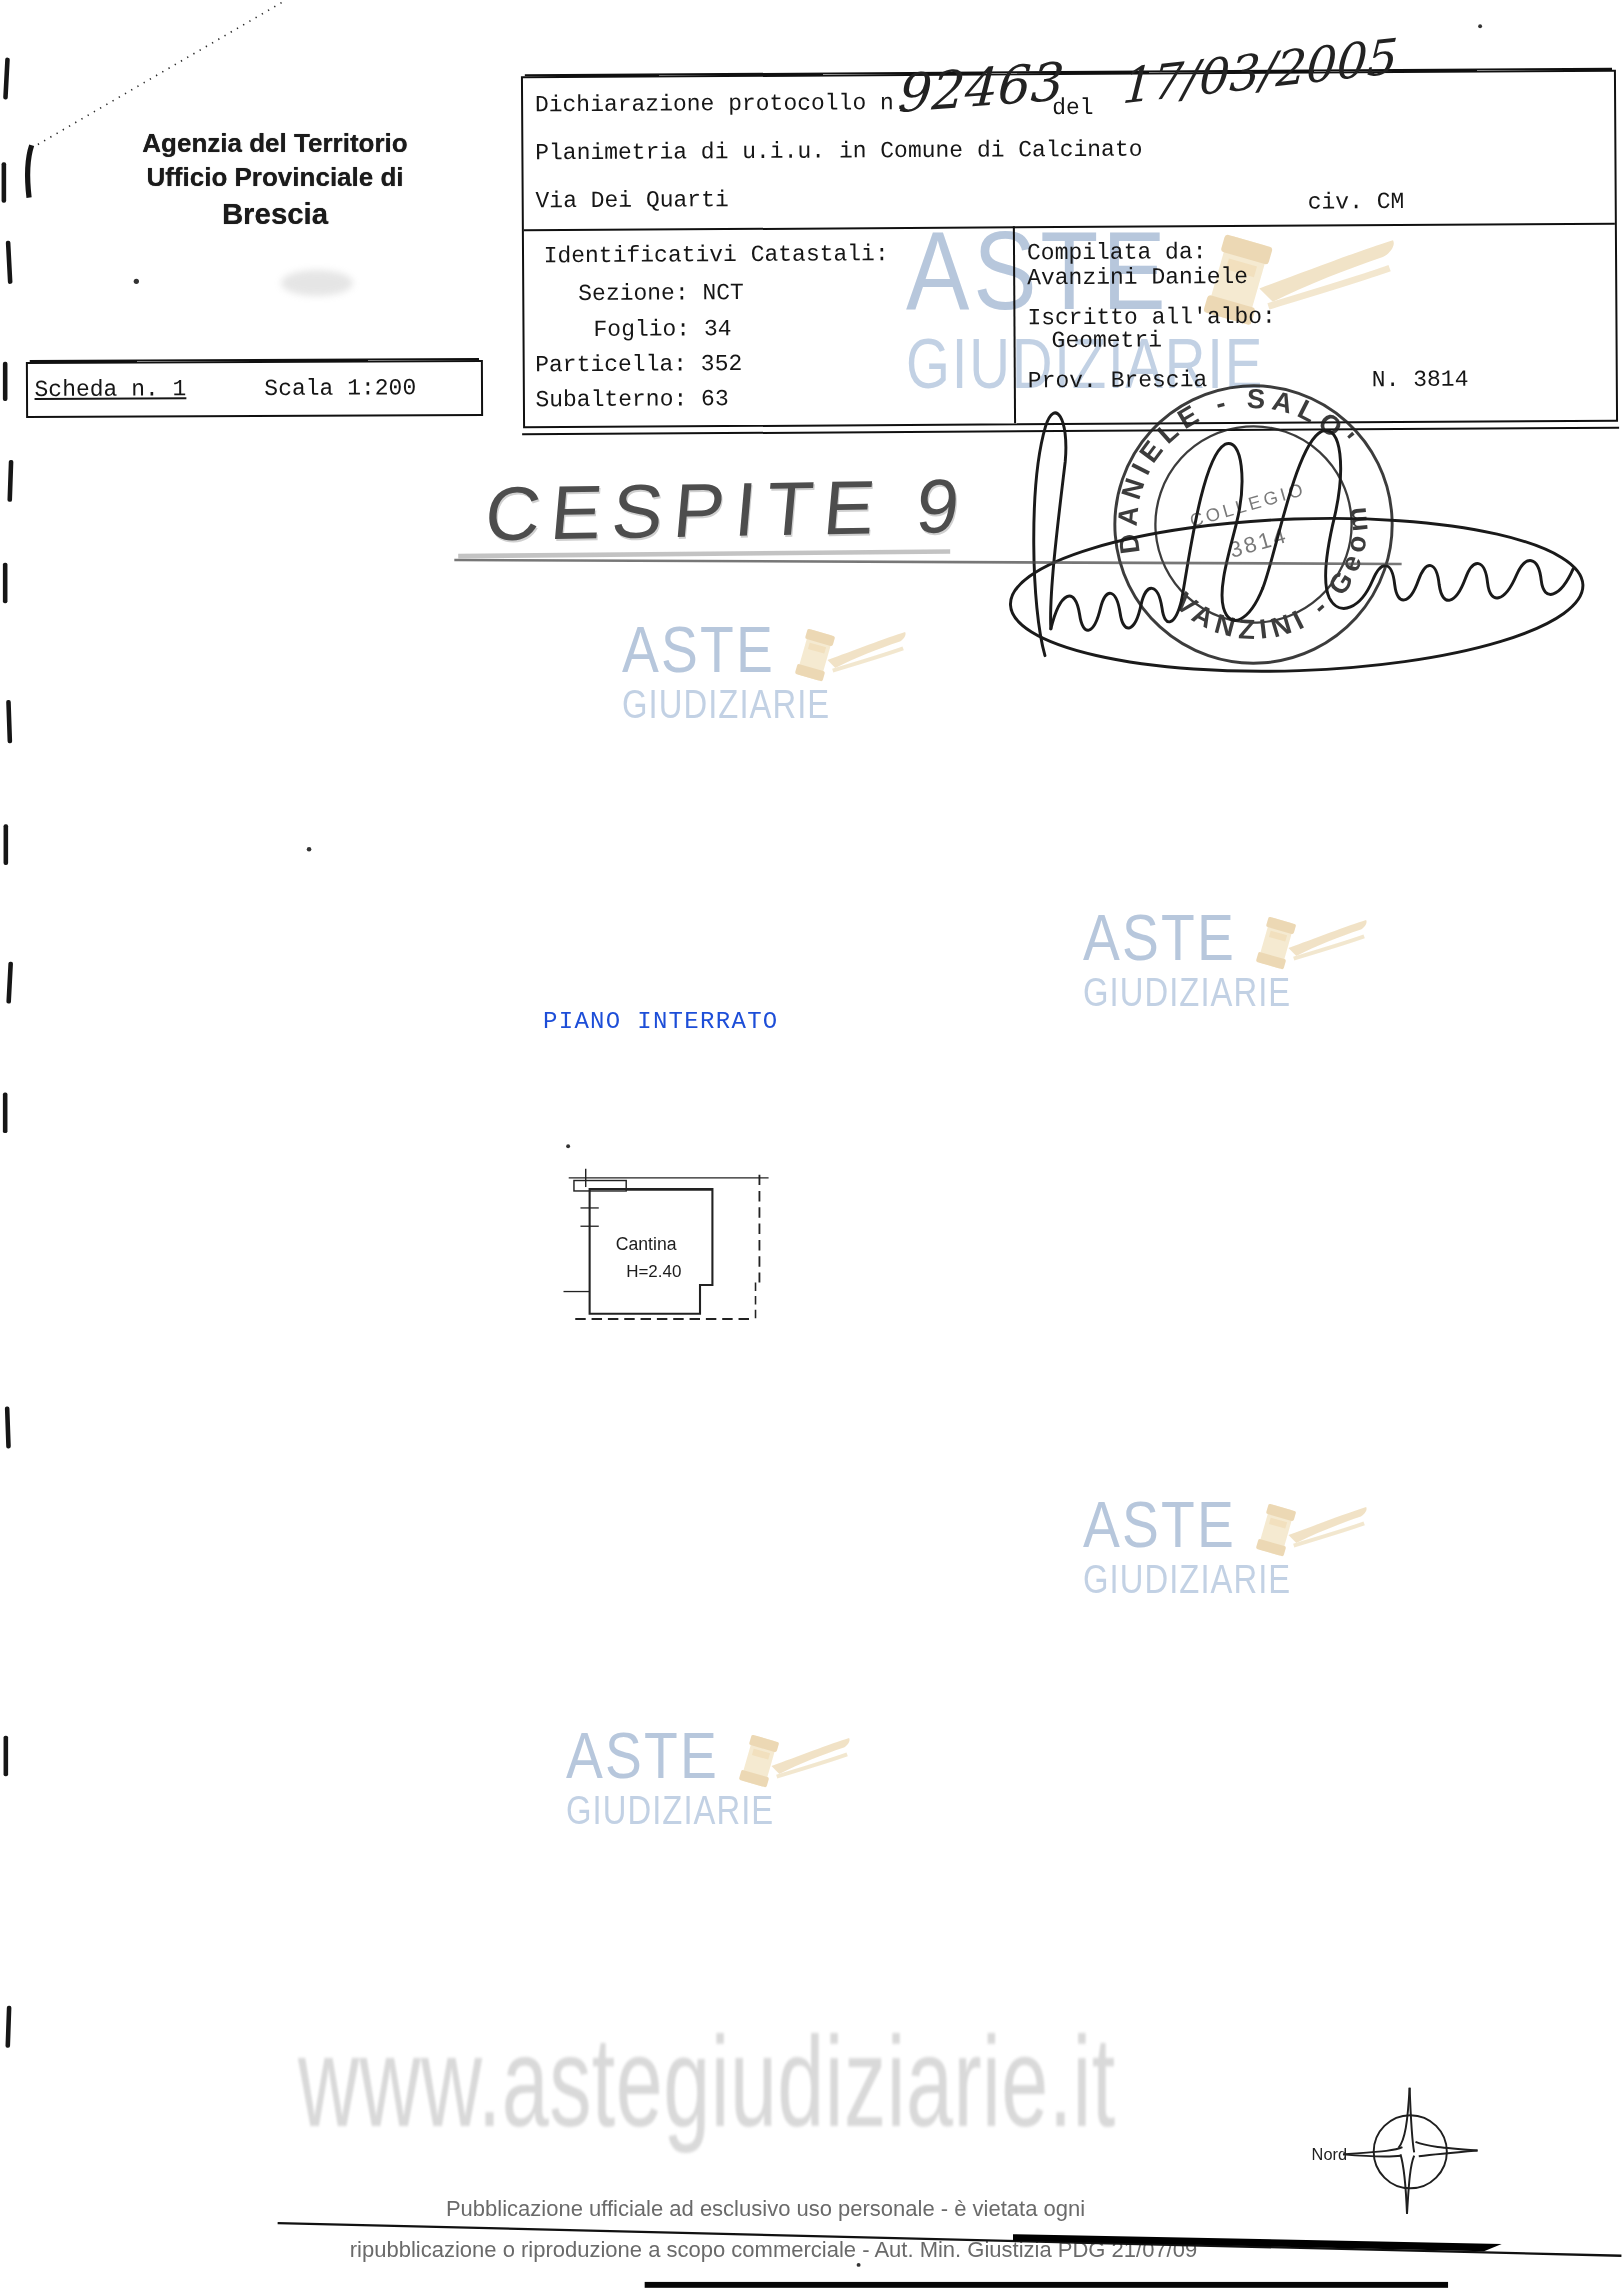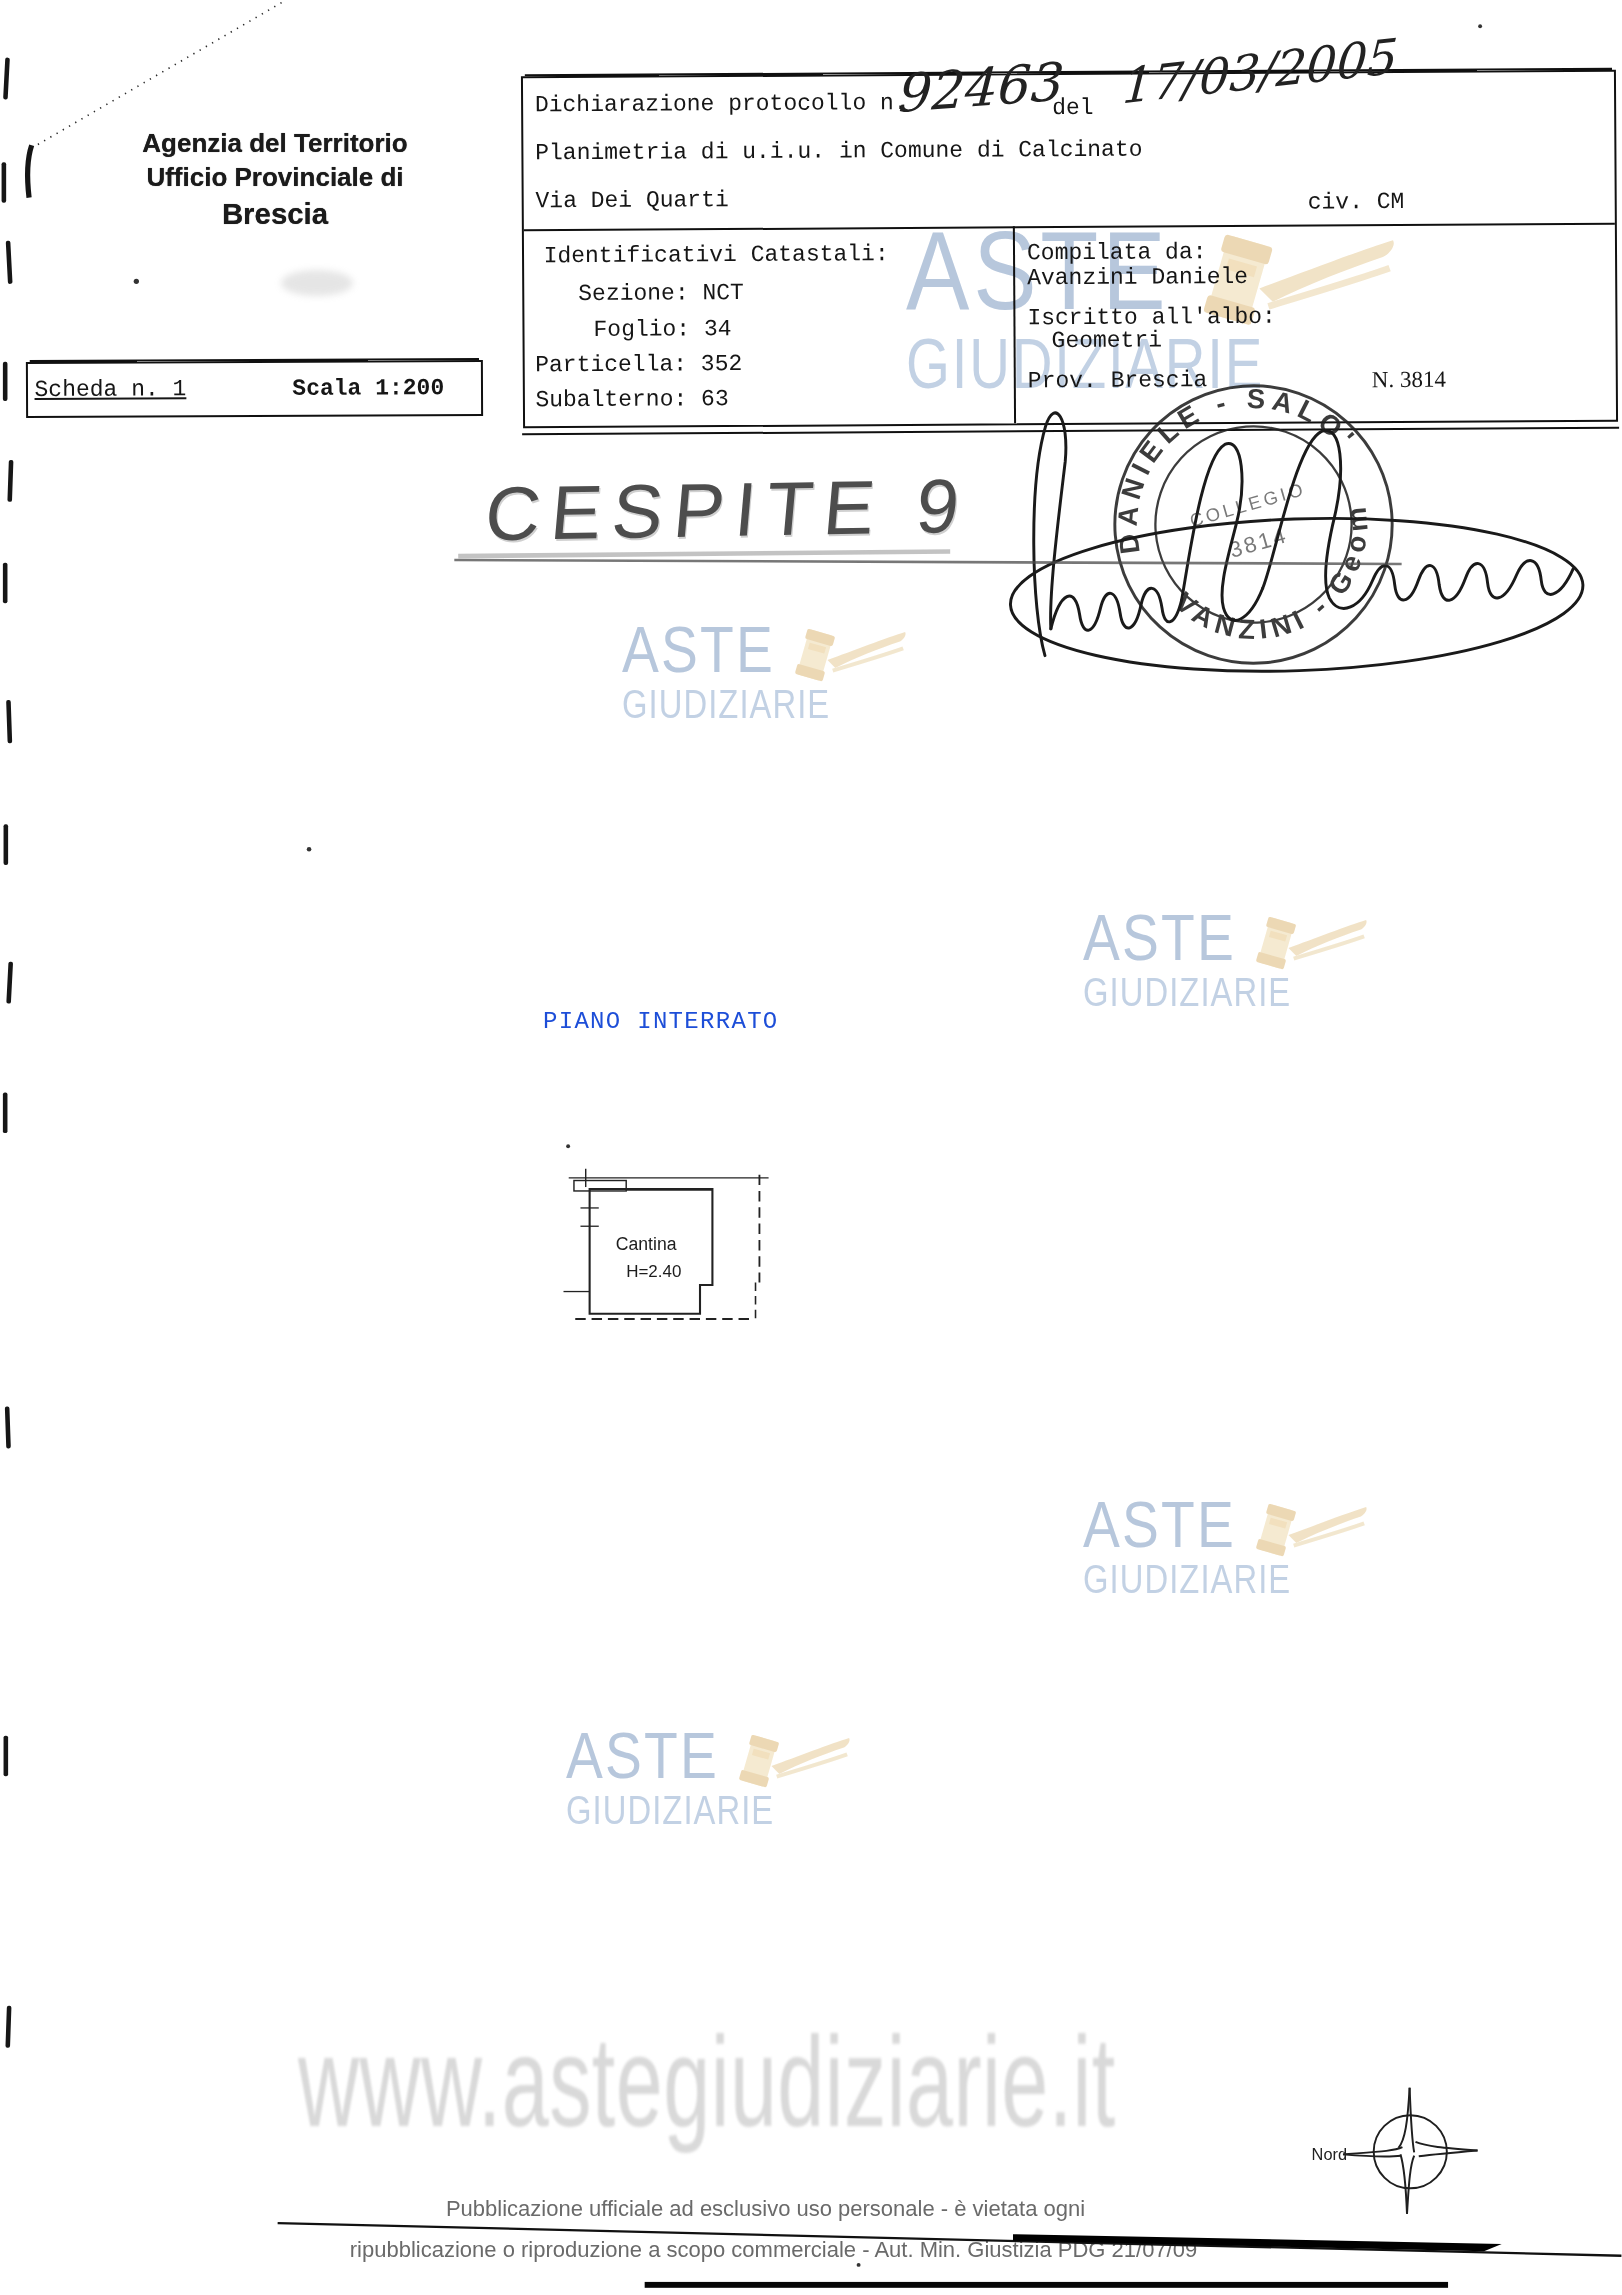--- a/index.html
+++ b/index.html
@@ -37,21 +37,21 @@
   .agency .l2{font-size:34px;line-height:42px;letter-spacing:0.7px;}
   .agency .l3{font-size:26px;line-height:35px;}
   .agency .l4{font-size:29.4px;line-height:38px;}
   
   .scheda-box{
     position:absolute;left:26px;top:361px;width:453px;height:52px;z-index:2;
     border:2px solid #101010;box-shadow:0 -5.9px 0 -3.9px #101010;
     display:flex;align-items:center;font-size:23px;transform:rotate(-.25deg);
   }
   .scheda-box .sn{margin-left:6.5px;text-decoration:underline;}
-  .scheda-box .sc{margin-left:106px;font-weight:bold;}
+  .scheda-box .sc{margin-left:78px;}
   
   .proto-box{
     position:absolute;left:522px;top:73px;width:1091px;height:348px;z-index:2;
     border:2px solid #101010;box-shadow:0 -5.9px 0 -3.9px #101010;
     transform:rotate(-.35deg);font-size:23px;
   }
   .proto-box .extra-bottom{position:absolute;left:-3.3px;right:-3.3px;bottom:-9.2px;height:2px;background:#101010;}
   .pb{position:absolute;white-space:nowrap;}
   .divider-h{position:absolute;left:0;right:0;top:151px;height:2px;background:#101010;}
   .divider-v{position:absolute;left:489px;top:151px;bottom:0;width:2px;background:#101010;}
@@ -202,21 +202,21 @@
     <span class="pb" style="left:54px;top:203px;">Sezione: NCT</span>
     <span class="pb" style="left:69px;top:239px;">Foglio: 34</span>
     <span class="pb" style="left:10.5px;top:274px;">Particella: 352</span>
     <span class="pb" style="left:10.5px;top:309px;">Subalterno: 63</span>
 
     <span class="pb" style="left:503px;top:165px;">Compilata da:</span>
     <span class="pb" style="left:503px;top:190px;">Avanzini Daniele</span>
     <span class="pb" style="left:503px;top:230px;">Iscritto all'albo:</span>
     <span class="pb" style="left:527px;top:253px;">Geometri</span>
     <span class="pb" style="left:503px;top:293px;">Prov. Brescia</span>
-    <span class="pb" style="left:847px;top:294px;font-family:Liberation Serif, serif;">N. 3814</span>
+    <span class="pb" style="left:847px;top:294px;">N. 3814</span>
 
     <div class="extra-bottom"></div>
   </div>
 
   <div class="cespite">CESPITE 9</div>
 
   <svg class="stamp-svg" width="419" height="327" viewBox="0 0 640 500">
     <g transform="translate(320,250) rotate(-26)" fill="none" stroke="#222">
       <circle r="212" stroke-width="4.5"></circle>
       <circle r="150" stroke-width="3.5"></circle>

